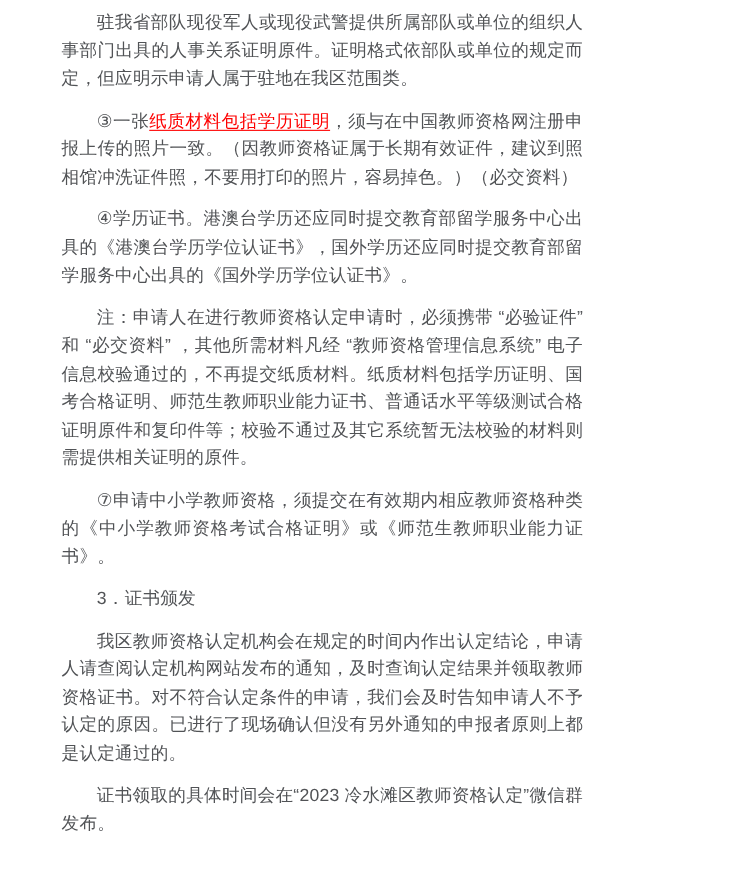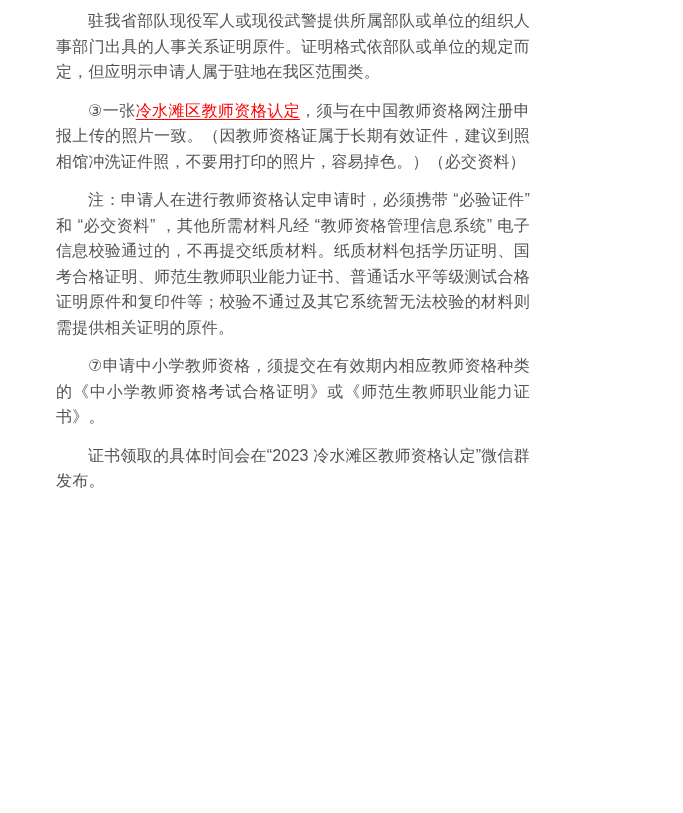--- a/index.html
+++ b/index.html
@@ -40,33 +40,42 @@
 </head>
 <body>
 
 <div class="doc-page">
 
   <p>
     <span>驻我省部队现役军人或现役武警提供所属部队或单位的组织人事部门出具的人事关系证明原件。证明格式依部队或单位的规定而定，但应明示申请人属于驻地在我区范围类。</span>
   </p>
 
   <p>
-    <span>③一张</span><span class="hl-red">冷水滩区教师资格认定</span><span>，须与在中国教师资格网注册申报上传的照片一致。（因教师资格证属于长期有效证件，建议到照相馆冲洗证件照，不要用打印的照片，容易掉色。）（必交资料）</span>
+    <span>③一张</span><span class="hl-red">纸质材料包括学历证明</span><span>，须与在中国教师资格网注册申报上传的照片一致。（因教师资格证属于长期有效证件，建议到照相馆冲洗证件照，不要用打印的照片，容易掉色。）（必交资料）</span>
   </p>
 
+  <p>
+    <span>④学历证书。港澳台学历还应同时提交教育部留学服务中心出具的《港澳台学历学位认证书》，国外学历还应同时提交教育部留学服务中心出具的《国外学历学位认证书》。</span>
+  </p>
 
 
 
   <p>
     <span>注：申请人在进行教师资格认定申请时，必须携带 “必验证件” 和 “必交资料” ，其他所需材料凡经 “教师资格管理信息系统” 电子信息校验通过的，不再提交纸质材料。纸质材料包括学历证明、国考合格证明、师范生教师职业能力证书、普通话水平等级测试合格证明原件和复印件等；校验不通过及其它系统暂无法校验的材料则需提供相关证明的原件。</span>
   </p>
 
   <p>
     <span>⑦申请中小学教师资格，须提交在有效期内相应教师资格种类的《中小学教师资格考试合格证明》或《师范生教师职业能力证书》。</span>
   </p>
 
+  <p>
+    <span>3．证书颁发</span>
+  </p>
 
+  <p>
+    <span>我区教师资格认定机构会在规定的时间内作出认定结论，申请人请查阅认定机构网站发布的通知，及时查询认定结果并领取教师资格证书。对不符合认定条件的申请，我们会及时告知申请人不予认定的原因。已进行了现场确认但没有另外通知的申报者原则上都是认定通过的。</span>
+  </p>
 
   <p>
     <span>证书领取的具体时间会在“2023 冷水滩区教师资格认定”微信群发布。</span>
   </p>
 
 </div>
 
 </body></html>

